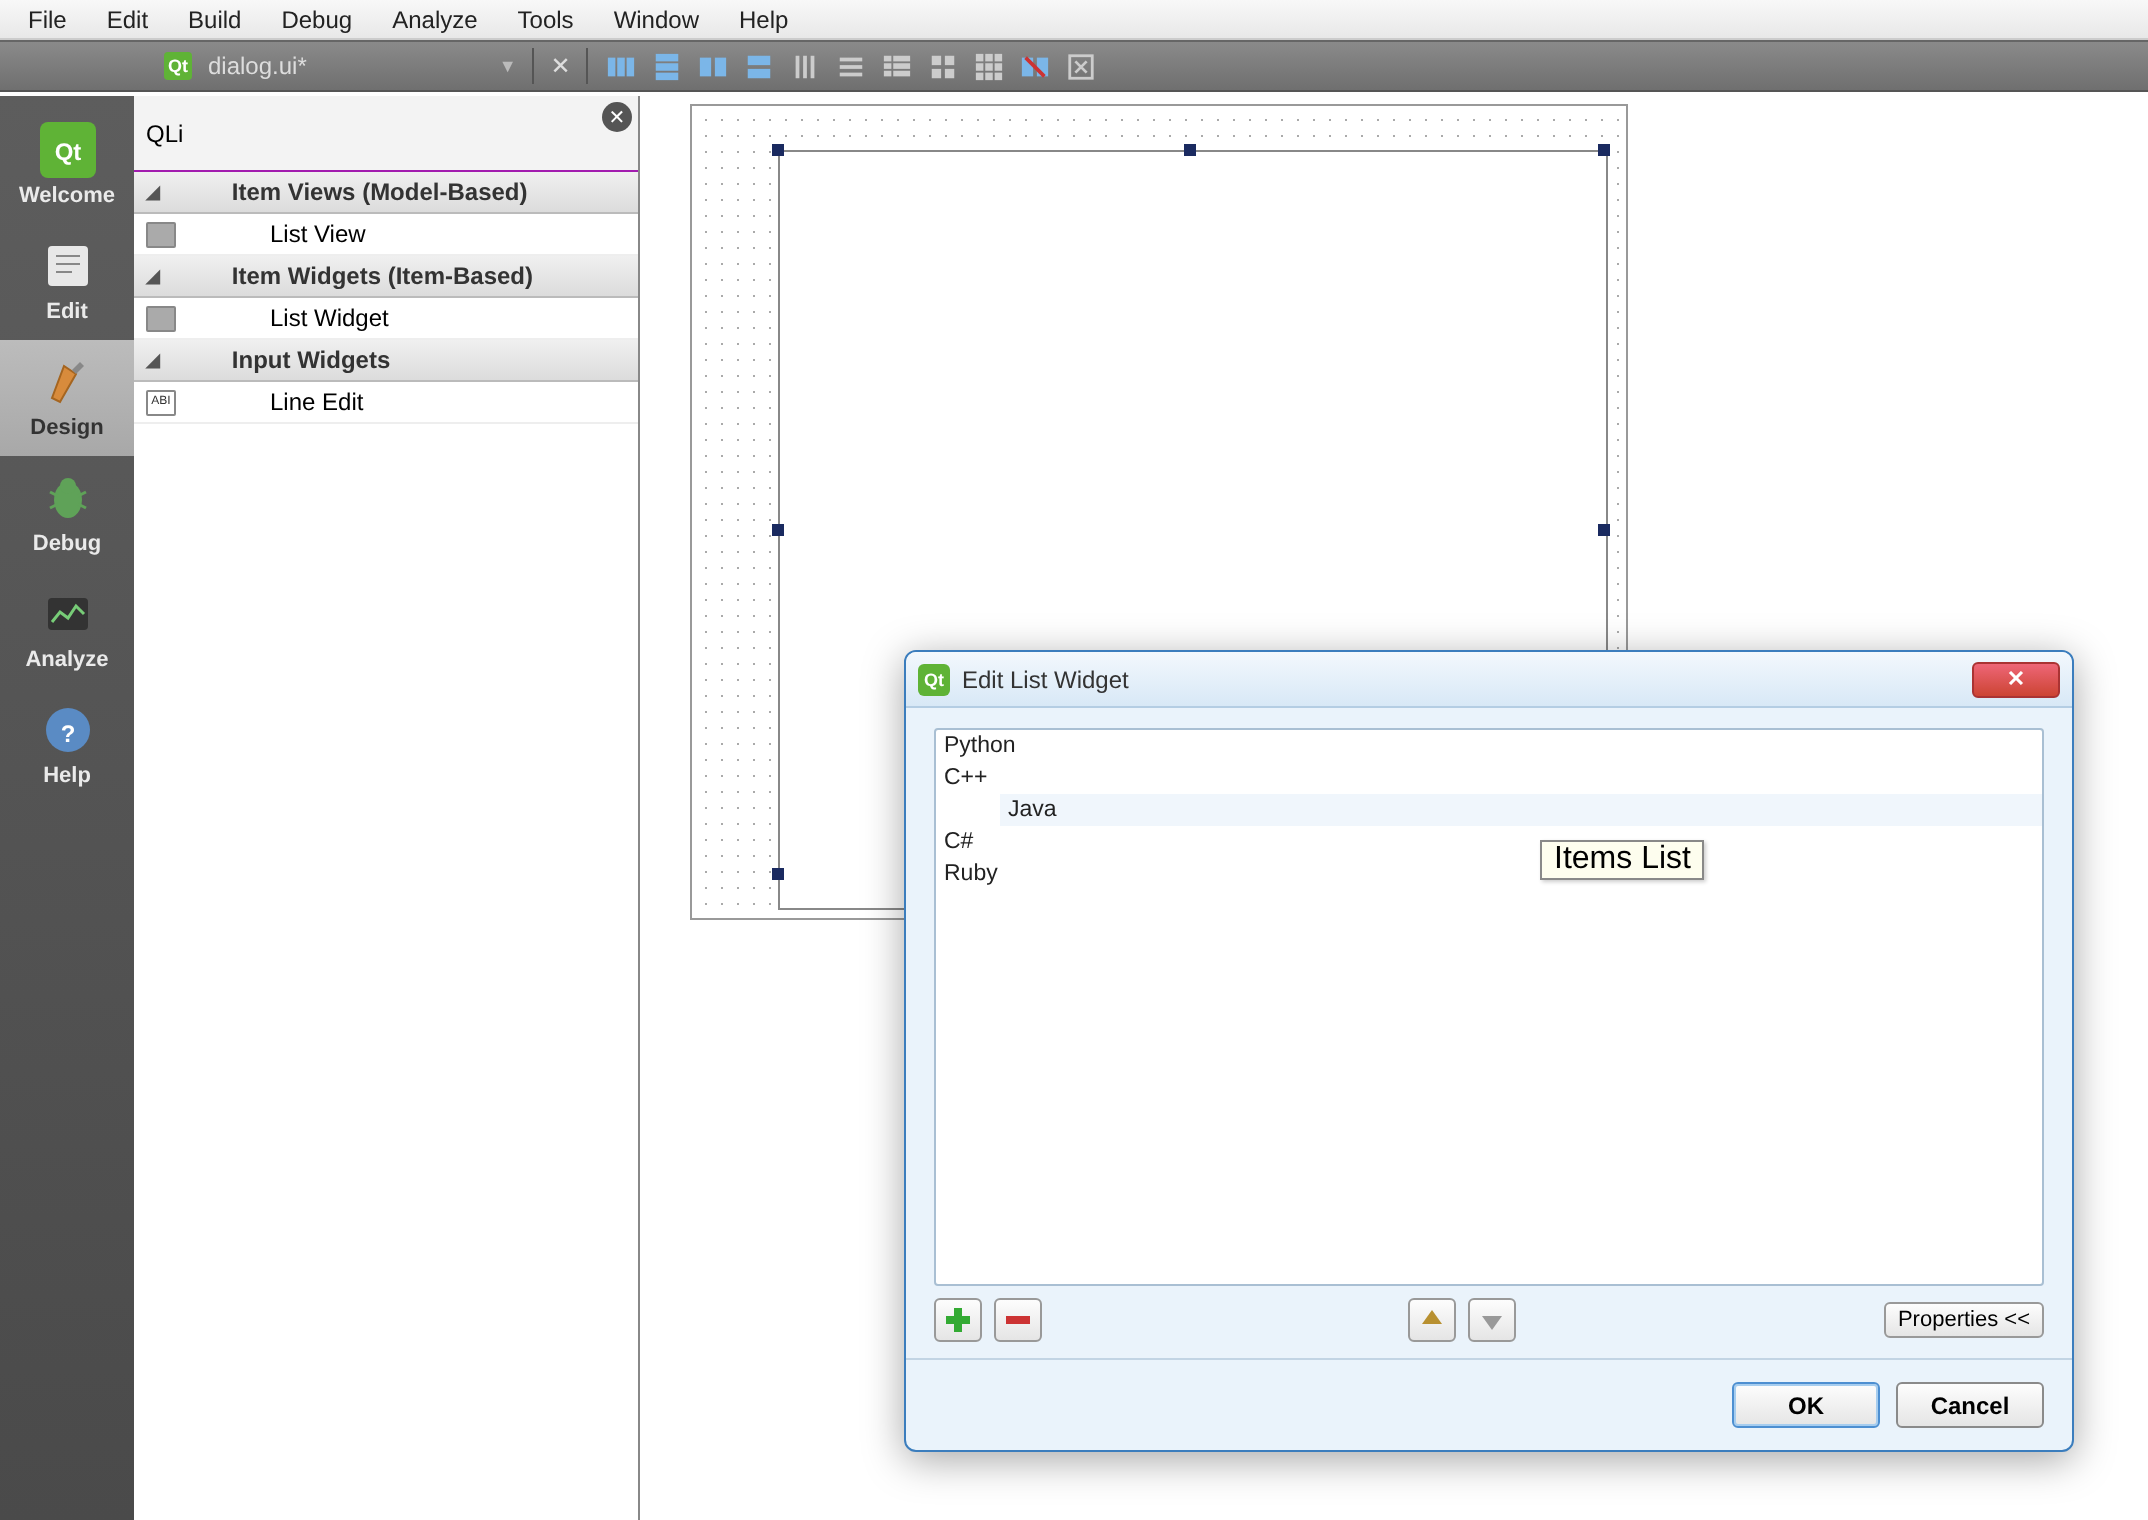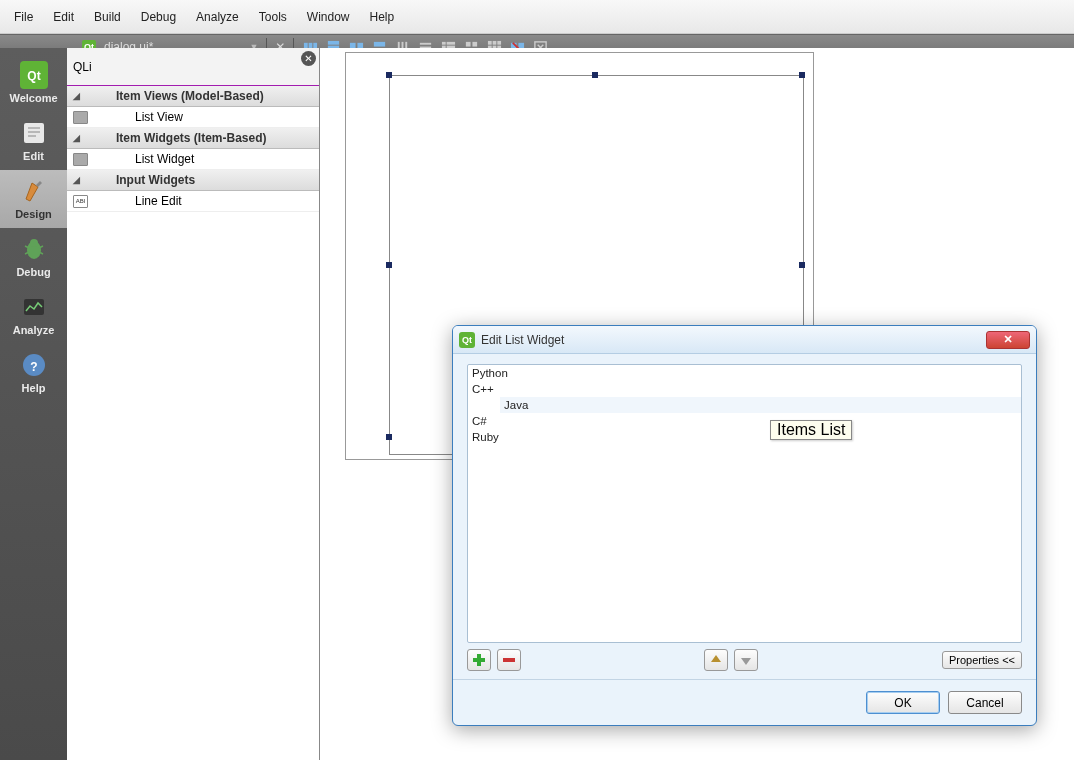--- a/index.html
+++ b/index.html
@@ -1,19 +1,19 @@
 <!DOCTYPE html>
 <html><head>
 <meta charset="utf-8">
 <style>
 * { margin: 0; padding: 0; box-sizing: border-box; font-family: "Segoe UI", Tahoma, sans-serif; font-size: 12px; }
 body { width: 1074px; height: 760px; background: #fff; overflow: hidden; position: relative; }
 
 
-.menu-bar { height: 34px; background: linear-gradient(#f8f8f8,#e8e8e8); display: flex; align-items: center; padding: 0 4px; border-bottom: 1px solid #ccc; }
+.menu-bar { height: 20px; background: linear-gradient(#f8f8f8,#e8e8e8); display: flex; align-items: center; padding: 0 4px; border-bottom: 1px solid #ccc; }
 .menu-bar .item { padding: 2px 10px; cursor: default; color: #222; }
 
 
 .toolbar { height: 26px; background: linear-gradient(#8a8a8a,#6f6f6f); display: flex; align-items: center; padding: 0 6px; gap: 6px; border-top: 1px solid #666; border-bottom: 1px solid #555; }
 .tb-spacer { width: 70px; }
 .tb-qt { width: 14px; height: 14px; background: #5fb336; border-radius: 2px; display: flex; align-items:center; justify-content:center; color:#fff; font-size:9px; font-weight:bold; }
 .tb-file { color: #ddd; font-size: 12px; margin-left: 2px; }
 .tb-dd { color:#bbb; font-size:9px; margin-left: 90px; }
 .tb-sep { width:1px; height:18px; background:#555; margin:0 2px; }
 .tb-x { color:#ddd; font-size:12px; }
@@ -56,21 +56,21 @@
 .items-box { flex:1; background:#fff; border:1px solid #a9bfd3; border-radius:2px; overflow:hidden; position:relative; }
 .items-box .row { height:16px; padding:0 4px; display:flex; align-items:center; font-size:11.5px; color:#222; }
 .items-box .row.sel { background: linear-gradient(#e8f1fa,#cfe3f5); border:1px solid #a6c6e4; border-radius:2px; margin:0 2px; }
 .items-box .row.hov { background: #f0f6fc; margin-left: 32px; }
 .tooltip { position:absolute; background:#fdfdee; border:1px solid #888; padding:0 6px; font-size:16px; box-shadow:1px 1px 2px rgba(0,0,0,0.2); }
 .tool-row { display:flex; align-items:center; padding:6px 0 0; gap:6px; }
 .sq-btn { width:24px; height:22px; background:linear-gradient(#fdfdfd,#e5e5e5); border:1px solid #999; border-radius:3px; display:flex; align-items:center; justify-content:center; cursor:pointer; }
 .spacer { flex:1; }
 .prop-btn { padding:2px 6px; background:linear-gradient(#fdfdfd,#e5e5e5); border:1px solid #999; border-radius:3px; font-size:11px; cursor:pointer; }
 .dialog-footer { height:46px; border-top:1px solid #c2d4e4; display:flex; align-items:center; justify-content:flex-end; padding:0 14px; gap:8px; }
-.dlg-btn { width:74px; height:23px; background:linear-gradient(#fdfdfd,#e5e5e5); border:1px solid #8a8a8a; border-radius:3px; display:flex; align-items:center; justify-content:center; font-size:12px; cursor:pointer; }
+.dlg-btn { width:74px; height:23px; background:linear-gradient(#fdfdfd,#e5e5e5); border:1px solid #8a8a8a; border-radius:3px; display:flex; align-items:center; justify-content:center; font-size:12px; cursor:pointer;font-weight:bold; }
 .dlg-btn.primary { border:1px solid #4d8fd1; box-shadow:0 0 0 1px #a6cdef inset; }
 </style>
 </head>
 <body>
 
 <div class="menu-bar">
   <div class="item">File</div>
   <div class="item">Edit</div>
   <div class="item">Build</div>
   <div class="item">Debug</div>

